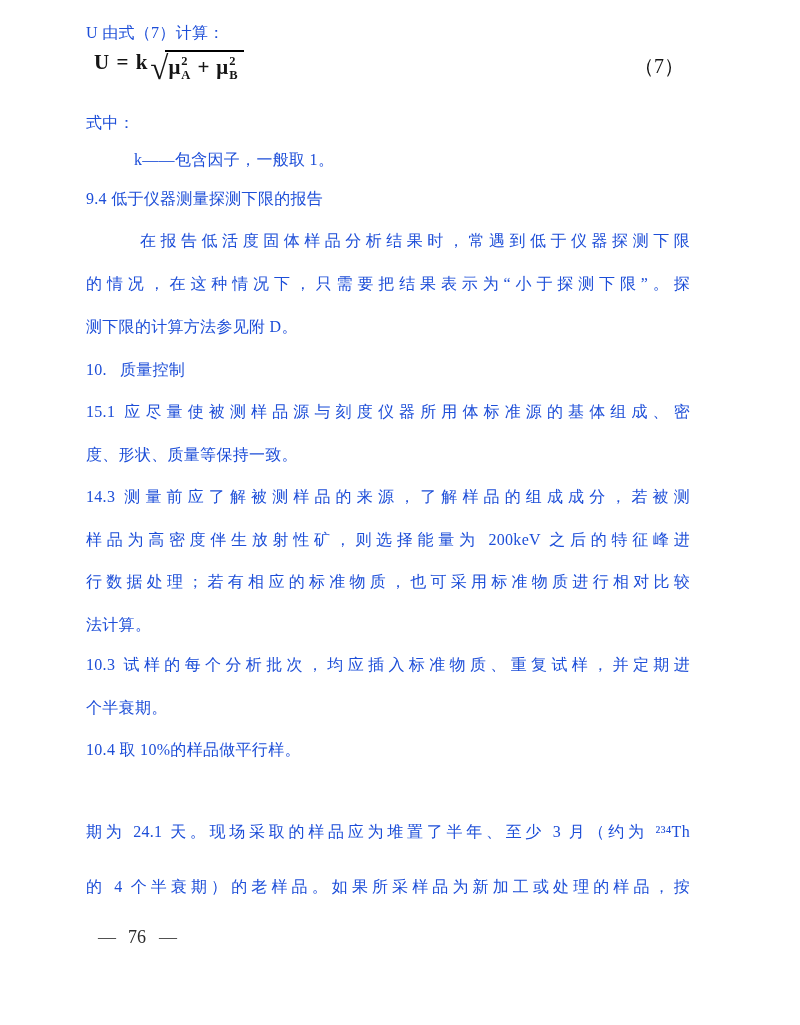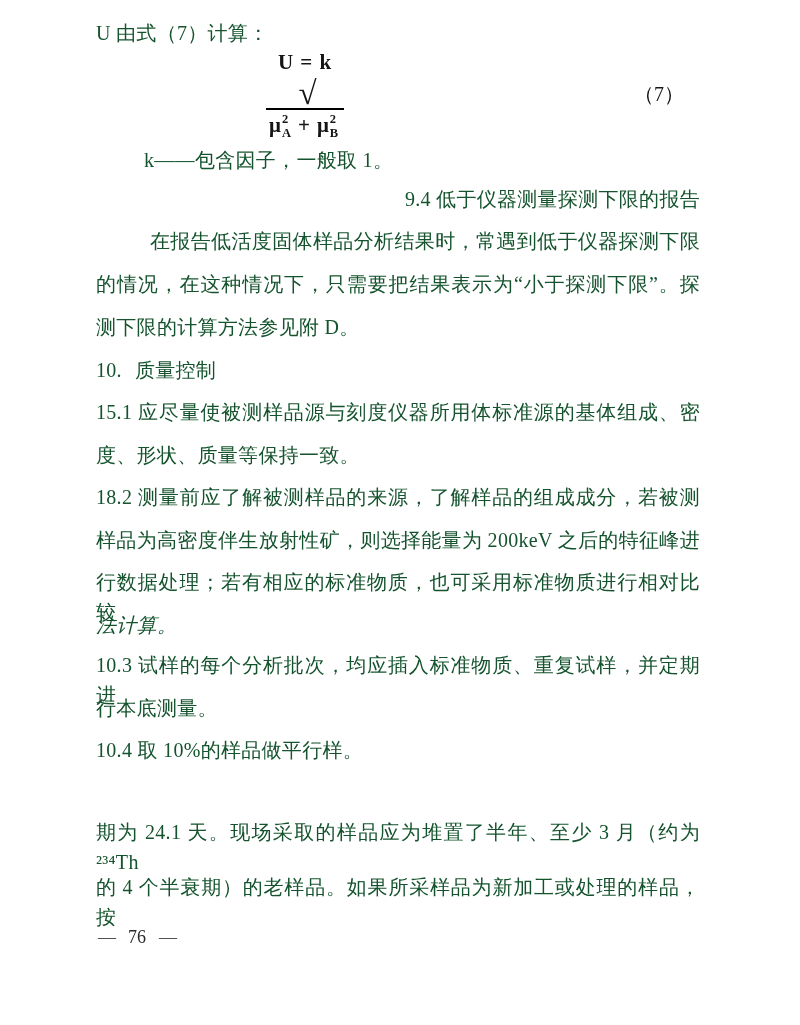--- a/index.html
+++ b/index.html
@@ -3,36 +3,36 @@
 <meta charset="utf-8">
 <style>
   html,body{margin:0;padding:0;}
   body{
     width:800px;height:1025px;position:relative;background:#ffffff;
     font-family:"Liberation Serif","DejaVu Serif",serif;
     color:#151515;overflow:hidden;
   }
   .page{position:absolute;inset:0;background:#ffffff;}
   .line{
-    position:absolute;left:96px;width:604px;
-    font-size:20px;line-height:30px;color:#14532d;
+    position:absolute;left:86px;width:604px;
+    font-size:16px;line-height:30px;color:#1d4ed8;
     letter-spacing:0.3px;
   }
   .full{text-align:justify;text-align-last:justify;text-justify:inter-character;}
   .indent2{text-indent:54px;}
   .kline{padding-left:48px;}
   .s10num{display:inline-block;}
   .s10title{font-weight:normal;margin-left:13px;display:inline-block;}
 
   
   .formula-row{
     position:absolute;left:94px;top:50px;width:604px;
     display:flex;align-items:center;font-size:21px;
   }
-  .formula{margin-left:172px;font-weight:bold;display:inline-flex;align-items:center;white-space:nowrap;flex-direction:column;}
+  .formula{font-weight:bold;display:inline-flex;align-items:flex-start;white-space:nowrap;}
   .f-lhs{letter-spacing:1px;}
   .radical{font-size:33px;line-height:1;font-weight:bold;position:relative;top:2px;margin:0 -3px 0 2px;}
   .radicand{
     display:inline-flex;align-items:center;border-top:2.5px solid #000;
     padding:1px 6px 0 3px;line-height:1.15;
   }
   .ss{
     display:inline-flex;flex-direction:column;align-items:flex-start;
     font-size:12.5px;line-height:1.12;font-weight:bold;
     position:relative;top:1px;margin-left:1px;
@@ -69,43 +69,44 @@
         <span>μ</span>
         <span class="ss">
           <span>2</span>
           <span>B</span>
         </span>
       </span>
     </span>
     <span class="formula-number">（7）</span>
   </div>
 
+  <div class="line" style="top:108px;">式中：</div>
 
   <div class="line kline" style="top:145px;">k——包含因子，一般取 1。</div>
 
-  <div class="line" style="top:184px;text-align:right;">9.4 低于仪器测量探测下限的报告</div>
+  <div class="line" style="top:184px;">9.4 低于仪器测量探测下限的报告</div>
 
   <div class="line full indent2" style="top:226px;">在报告低活度固体样品分析结果时，常遇到低于仪器探测下限</div>
   <div class="line full" style="top:269px;">的情况，在这种情况下，只需要把结果表示为“小于探测下限”。探</div>
   <div class="line" style="top:312px;">测下限的计算方法参见附 D。</div>
 
   <div class="line" style="top:355px;">
     <span class="s10num">10.</span><span class="s10title">质量控制</span>
   </div>
 
   <div class="line full" style="top:397px;">15.1 应尽量使被测样品源与刻度仪器所用体标准源的基体组成、密</div>
   <div class="line" style="top:440px;">度、形状、质量等保持一致。</div>
 
-  <div class="line full" style="top:482px;">18.2 测量前应了解被测样品的来源，了解样品的组成成分，若被测</div>
+  <div class="line full" style="top:482px;">14.3 测量前应了解被测样品的来源，了解样品的组成成分，若被测</div>
   <div class="line full" style="top:525px;">样品为高密度伴生放射性矿，则选择能量为 200keV 之后的特征峰进</div>
   <div class="line full" style="top:567px;">行数据处理；若有相应的标准物质，也可采用标准物质进行相对比较</div>
-  <div class="line" style="top:610px;font-style:italic;">法计算。</div>
+  <div class="line" style="top:610px;">法计算。</div>
 
   <div class="line full" style="top:650px;">10.3 试样的每个分析批次，均应插入标准物质、重复试样，并定期进</div>
-  <div class="line" style="top:693px;">行本底测量。</div>
+  <div class="line" style="top:693px;">个半衰期。</div>
 
   <div class="line" style="top:735px;">10.4 取 10%的样品做平行样。</div>
 
   <div class="line full" style="top:817px;">期为 24.1 天。现场采取的样品应为堆置了半年、至少 3 月（约为 ²³⁴Th</div>
   <div class="line full" style="top:860px;margin-top:12px;">的 4 个半衰期）的老样品。如果所采样品为新加工或处理的样品，按</div>
 
   <div class="footer">
     <span class="fdash">—</span>
     <span>76</span>
     <span class="fdash">—</span>

